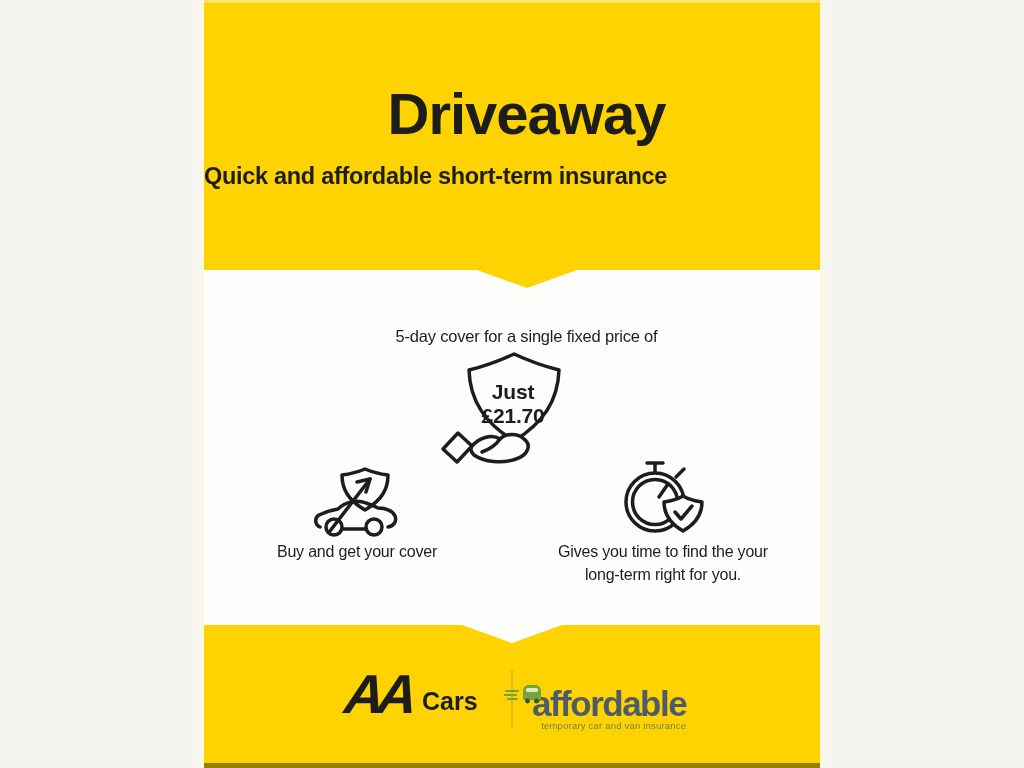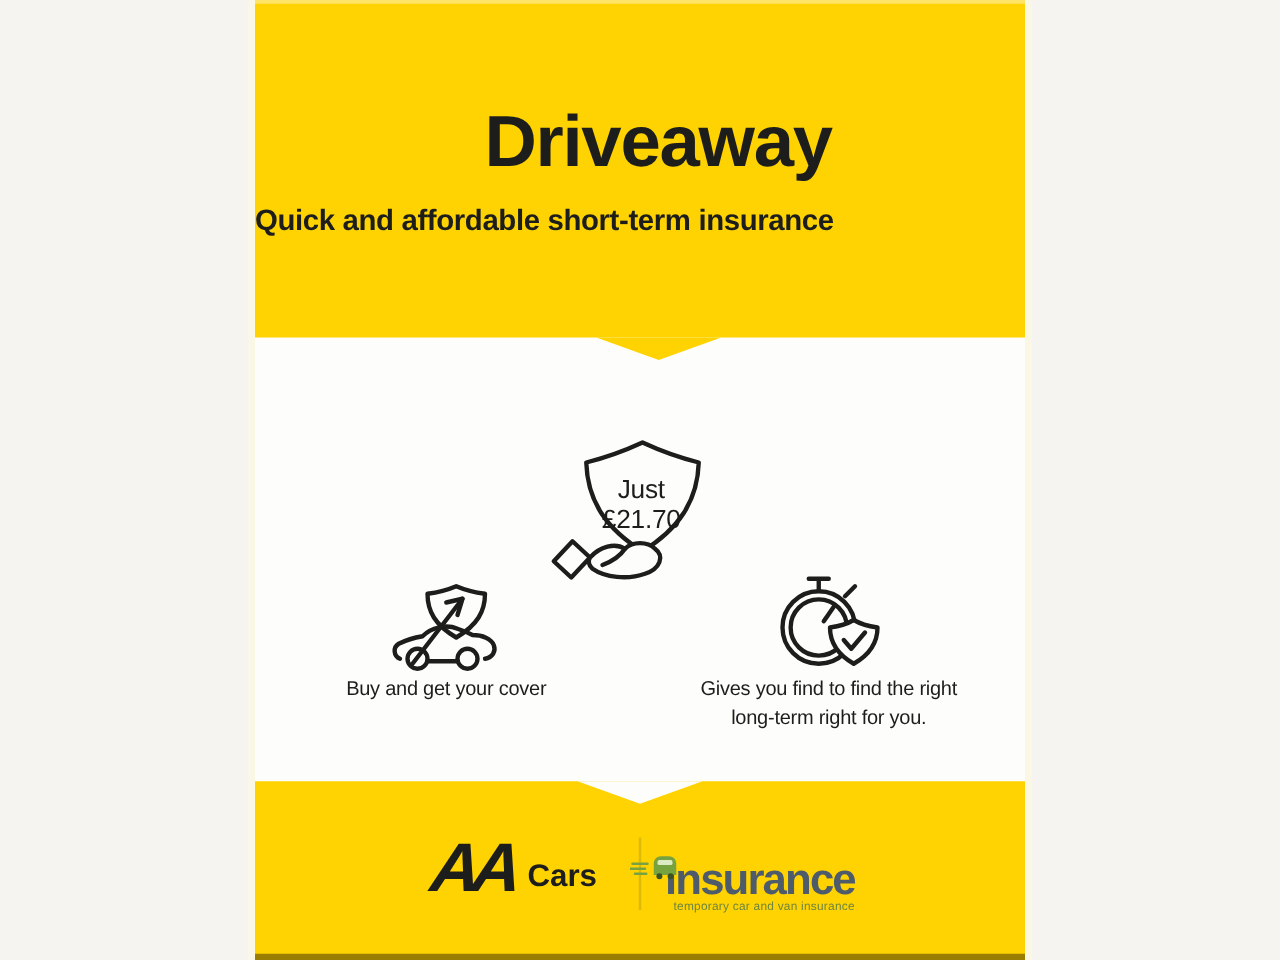--- a/index.html
+++ b/index.html
@@ -28,21 +28,21 @@
     border-top:18px solid var(--yellow);}
   .title{position:absolute;top:84px;width:100%;text-align:center;
     font-size:58px;font-weight:bold;letter-spacing:-1px;line-height:1.05;}
   .subtitle{position:absolute;top:163px;width:100%;
     font-size:23.5px;font-weight:bold;letter-spacing:-.3px;}
 
   
   .intro{position:absolute;top:327px;width:100%;text-align:center;font-size:16.5px;letter-spacing:-.2px;}
   .badge-svg{position:absolute;left:231px;top:349px;}
   .badge-text{position:absolute;left:254px;top:380px;width:110px;text-align:center;
-    font-size:21px;font-weight:normal;line-height:24px;letter-spacing:-.2px;}
+    font-size:21px;font-weight:bold;line-height:24px;letter-spacing:-.2px;}
   .feat-icon-left{position:absolute;left:108px;top:466px;}
   .feat-icon-right{position:absolute;left:417px;top:459px;}
   .feat-text{position:absolute;width:260px;top:541px;text-align:center;
     font-size:16px;line-height:22.5px;letter-spacing:-.2px;}
   .feat-text.left{left:23px;}
   .feat-text.right{left:329px;}
 
   
   .footer{position:absolute;left:0;top:625px;width:616px;height:143px;background:var(--yellow);}
   .footer-notch{position:absolute;top:0;left:50%;transform:translateX(-50%);
@@ -65,20 +65,21 @@
 
 <div class="canvas">
   <div class="poster">
     <div class="poster-inner">
 
       <div class="header"></div>
       <div class="header-notch"></div>
       <div class="title">Driveaway</div>
       <div class="subtitle">Quick and affordable short-term insurance</div>
 
+      <div class="intro">5-day cover for a single fixed price of</div>
 
       <svg class="badge-svg line-icon" width="136" height="124" viewBox="0 0 136 124">
         <path d="M34 21 C 50 17 66 11 79 5 C 92 11 108 17 124 21 C 123 52 108 74 79 92 C 50 74 35 52 34 21 Z"></path>
         <path d="M8 100 L23 84 L37 97 L22 113 Z"></path>
         <path d="M37 97 C 45 88 57 85 65 90 C 71 84 83 84 89 90 C 97 96 93 106 81 110 C 67 115 49 113 39 106 C 36 103 35 100 37 97 Z" fill="#FDFDFB"></path>
         <path d="M65 90 C 61 96 55 100 47 103"></path>
       </svg>
       <div class="badge-text">
         <div>Just</div>
         <div>£21.70</div>
@@ -100,41 +101,41 @@
       <svg class="feat-icon-right line-icon" width="84" height="76" viewBox="0 0 84 76">
         <circle cx="34" cy="43" r="29"></circle>
         <circle cx="34" cy="43" r="22.5"></circle>
         <path d="M34 13 L34 5 M26 4 L42 4"></path>
         <path d="M55 18 L63 10"></path>
         <path d="M38 38 L47 25"></path>
         <path d="M62 37 C 67 40 74 42 81 43 C 81 54 76 64 62 72 C 48 64 43 54 43 43 C 50 42 57 40 62 37 Z" fill="#FDFDFB"></path>
         <path d="M54 53 L60 60 L71 47"></path>
       </svg>
       <div class="feat-text right">
-        <div>Gives you find to find the right</div>
+        <div>Gives you time to find the your</div>
         <div>long-term right for you.</div>
       </div>
 
       <div class="footer">
         <div class="footer-notch"></div>
         <div class="aa">AA</div>
         <div class="cars">Cars</div>
         <div class="logo-divider"></div>
         <div class="tc-logo">
           <svg class="tc-car" width="50" height="22" viewBox="0 0 50 22">
             <g stroke="#76A240" stroke-width="2" stroke-linecap="round" fill="none">
               <path d="M2 8 L14 8"></path>
               <path d="M0 12 L12 12"></path>
               <path d="M4 16 L13 16"></path>
             </g>
             <path d="M19 17 L19 8 C19 4.5 21.5 2 25 2 L31 2 C34.5 2 37 4.5 37 8 L37 17 Z" fill="#76A240"></path>
             <rect x="22" y="5" width="12" height="4" rx="1.5" fill="#DDEBC4"></rect>
             <circle cx="23.5" cy="18" r="2.4" fill="#3C5222"></circle>
             <circle cx="32.5" cy="18" r="2.4" fill="#3C5222"></circle>
           </svg>
-          <div class="tc-name">insurance</div>
+          <div class="tc-name">affordable</div>
           <div class="tc-tagline">temporary car and van insurance</div>
         </div>
       </div>
 
     </div>
   </div>
 </div>
 
 </body></html>

